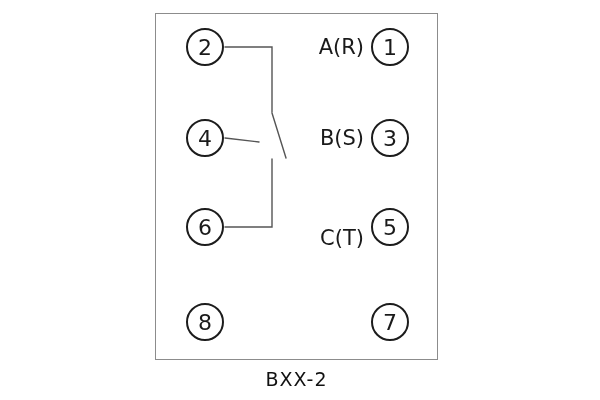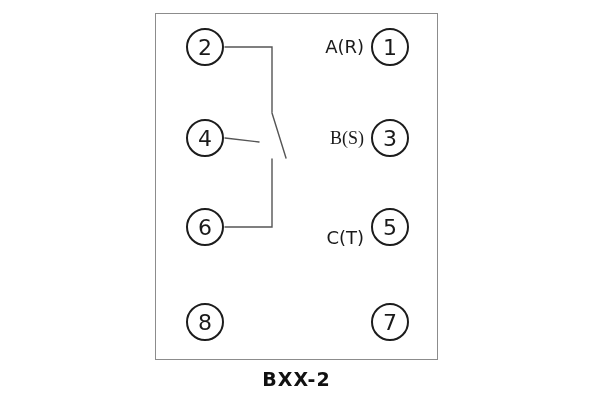--- a/index.html
+++ b/index.html
@@ -50,38 +50,37 @@
   .t3 { left: 371px; top: 119px; }
   .t5 { left: 371px; top: 208px; }
   .t7 { left: 371px; top: 303px; }
 
   .phase-label {
     position: absolute;
     width: 52px;
     height: 24px;
     line-height: 24px;
     text-align: right;
-    font-size: 18px;
+    font-size: 21px;
     color: #1a1a1a;
     z-index: 2;
   }
   .lbl-a { left: 312px; top: 35px; }
-  .lbl-b { left: 312px; top: 126px; font-family: Liberation Serif, serif; }
+  .lbl-b { left: 312px; top: 126px; }
   .lbl-c { left: 312px; top: 215px; margin-top: 11px; }
 
   .caption {
     position: absolute;
     left: 155px;
     top: 368px;
     width: 283px;
     text-align: center;
     font-size: 19px;
     letter-spacing: 1px;
     color: #111111;
-    font-weight: bold;
   }
   .wires {
     position: absolute;
     left: 0;
     top: 0;
     width: 600px;
     height: 400px;
     z-index: 1;
   }
 </style>

